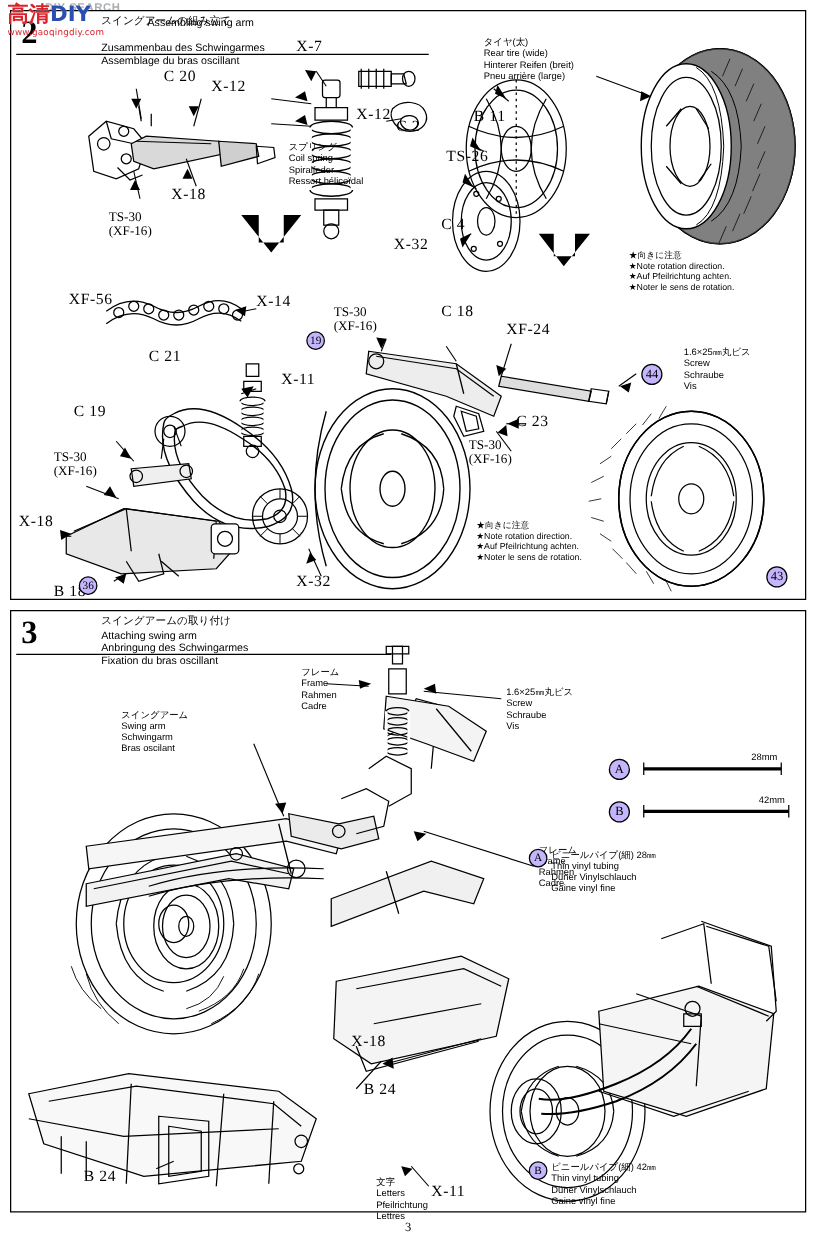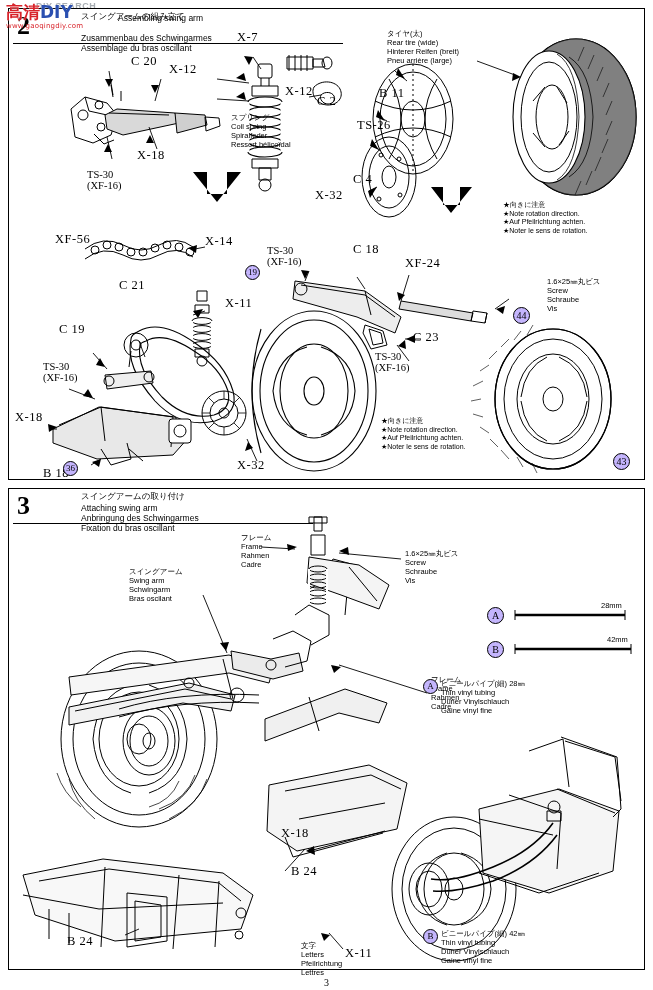--- a/index.html
+++ b/index.html
@@ -458,21 +458,21 @@
   <div class="lbl codesm" style="left:258px; top:236px; line-height:11px;">TS-30
 (XF-16)</div>
   <div class="lbl code" style="left:344px; top:236px;">C 18</div>
   <div class="lbl code" style="left:396px; top:250px;">XF-24</div>
   <div class="lbl code" style="left:404px; top:324px;">C 23</div>
   <div class="lbl codesm" style="left:366px; top:342px; line-height:11px;">TS-30
 (XF-16)</div>
 
   <div class="circ" style="left:236px; top:256px;">19</div>
   <div class="circ" style="left:54px; top:452px;">36</div>
-  <div class="circ lg" style="left:504px; top:282px;margin-top:16px;">44</div>
+  <div class="circ lg" style="left:504px; top:282px;">44</div>
   <div class="circ lg" style="left:604px; top:444px;">43</div>
 
   <div class="lbl" style="left:222px; top:104px;">スプリング
 Coil spring
 Spiralfeder
 Ressort hélicoïdal</div>
   <div class="lbl" style="left:378px; top:20px;">タイヤ(太)
 Rear tire (wide)
 Hinterer Reifen (breit)
 Pneu arrière (large)</div>
@@ -645,21 +645,21 @@
       <path d="M506,121 l0,10 M616,121 l0,10"></path>
       <path d="M506,160 l116,0" stroke-width="2.6"></path>
       <path d="M506,155 l0,10 M622,155 l0,10"></path>
     </g>
   </svg>
 
   <div class="lbl" style="left:232px; top:44px;">フレーム
 Frame
 Rahmen
 Cadre</div>
-  <div class="lbl" style="left:88px; top:78px;margin-left:32px;">スイングアーム
+  <div class="lbl" style="left:88px; top:78px;">スイングアーム
 Swing arm
 Schwingarm
 Bras oscilant</div>
   <div class="lbl" style="left:396px; top:60px;">1.6×25㎜丸ビス
 Screw
 Schraube
 Vis</div>
   <div class="lbl" style="left:422px; top:186px;">フレーム
 Frame
 Rahmen

